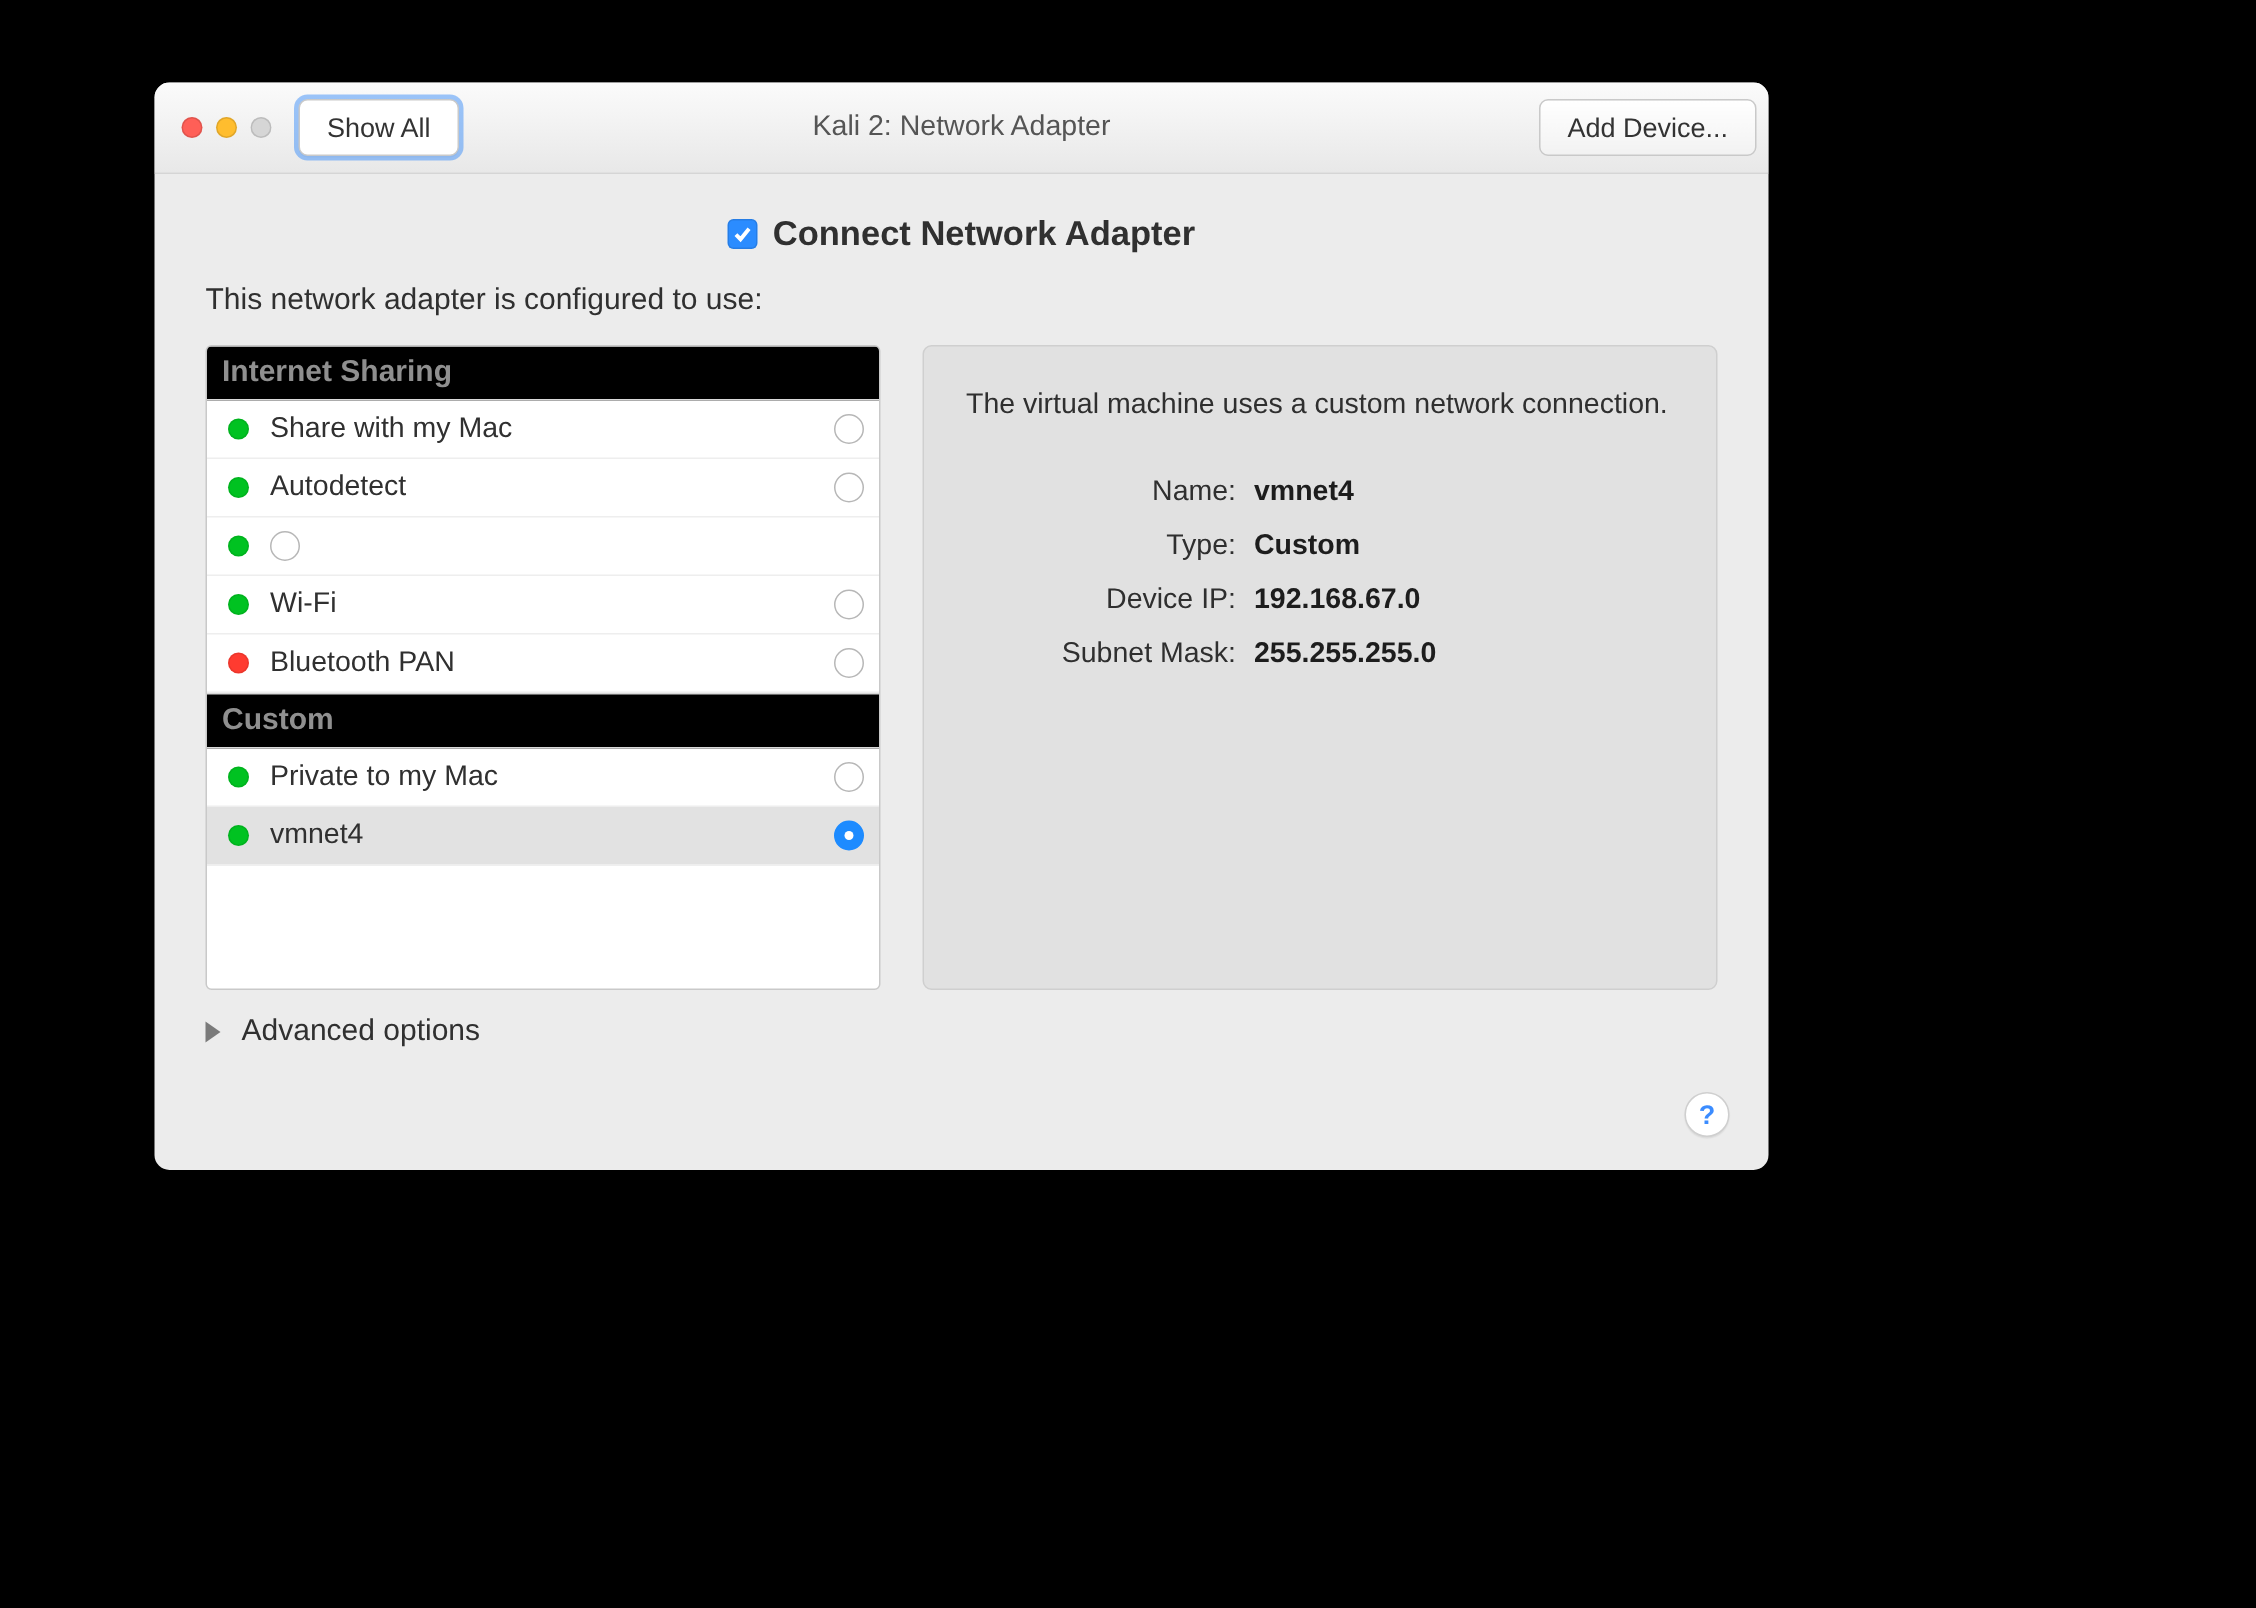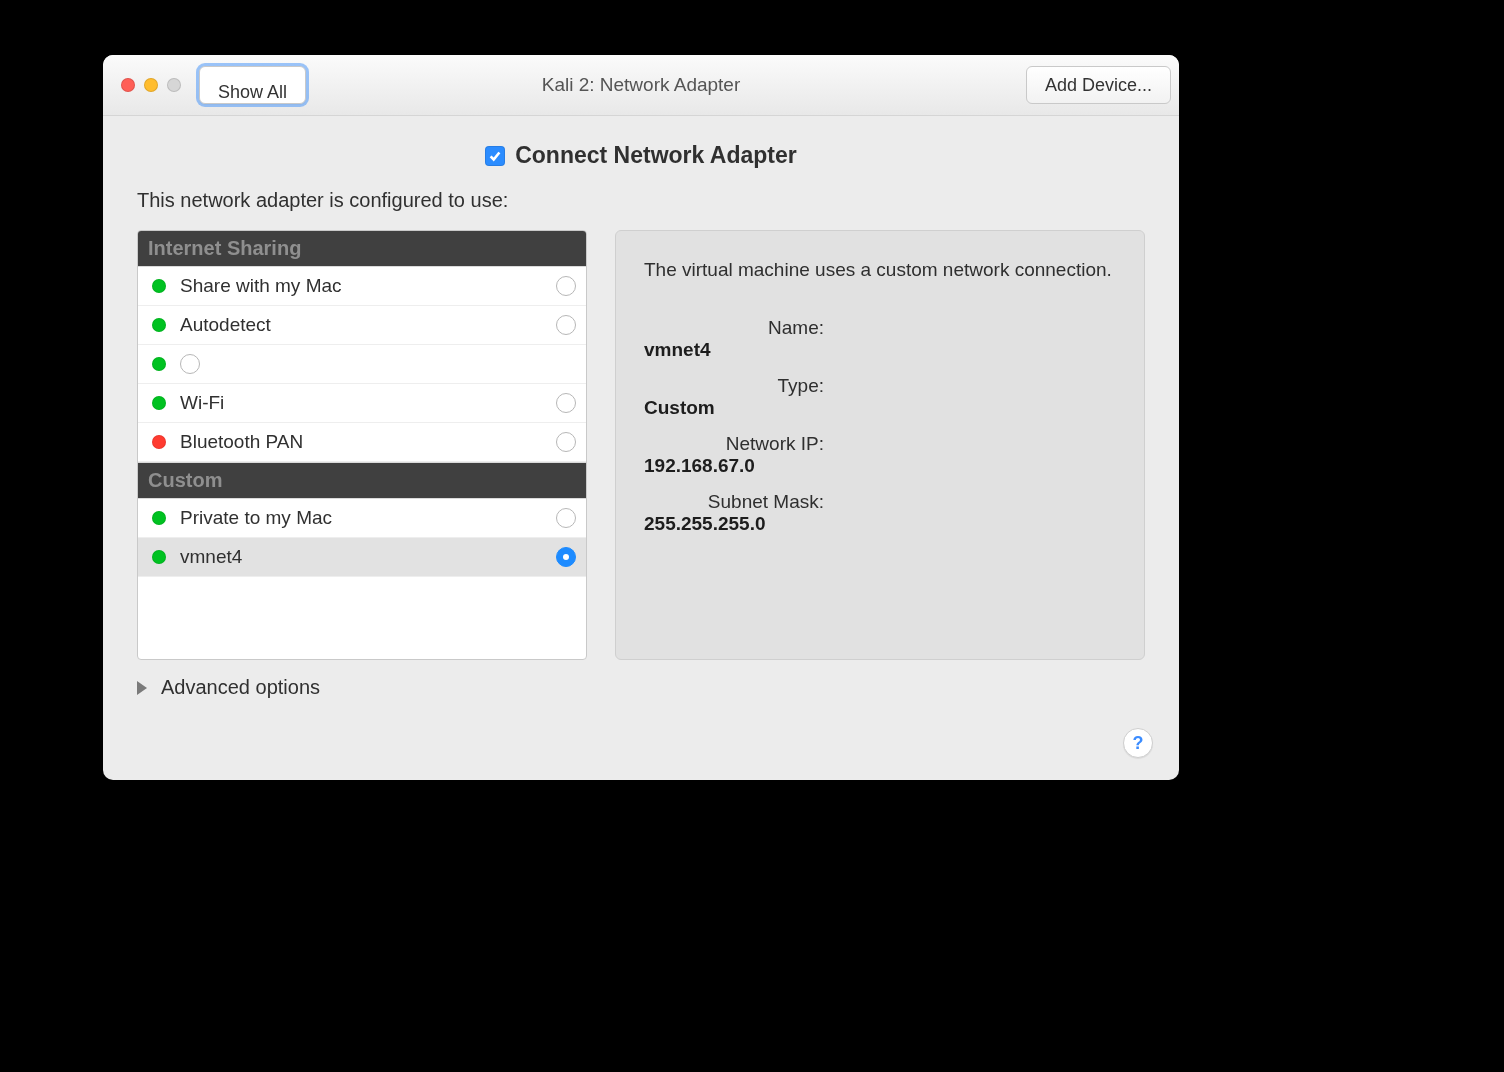--- a/index.html
+++ b/index.html
@@ -3,47 +3,47 @@
 <meta charset="utf-8">
 <style>
   html,body{margin:0;padding:0;background:#000;width:1504px;height:1072px;font-family:-apple-system,"Helvetica Neue",Helvetica,Arial,sans-serif;font-size:20px;color:#303030;-webkit-font-smoothing:antialiased;}
   .window{position:absolute;left:103px;top:55px;width:1076px;height:725px;border-radius:10px;background:linear-gradient(180deg,#f7f7f7 0,#ececec 60px,#ececec 100%);box-shadow:0 25px 60px rgba(0,0,0,.55),0 0 0 1px rgba(0,0,0,.15);overflow:hidden;}
   .titlebar{height:60px;border-bottom:1px solid #d5d5d5;display:flex;align-items:center;position:relative;background:linear-gradient(180deg,#fbfbfb,#e8e8e8);}
   .traffic{display:flex;gap:9px;margin-left:18px;}
   .dot{width:14px;height:14px;border-radius:50%;box-shadow:inset 0 0 0 1px rgba(0,0,0,.12);}
   .dot.red{background:#ff5f57;}
   .dot.yellow{background:#ffbd2e;}
   .dot.grey{background:#d6d6d6;}
-  .showall{margin-left:18px;height:36px;padding:0 18px;border-radius:6px;background:#fff;border:1px solid #c9c9c9;box-shadow:0 0 0 3px rgba(76,151,247,.55),0 1px 0 rgba(0,0,0,.05);font-size:18px;color:#333;display:flex;align-items:flex-end;cursor:pointer;}
+  .showall{margin-left:18px;height:36px;padding:0 18px;border-radius:6px;background:#fff;border:1px solid #c9c9c9;box-shadow:0 0 0 3px rgba(76,151,247,.55),0 1px 0 rgba(0,0,0,.05);font-size:18px;color:#333;display:flex;align-items:center;cursor:pointer;}
   .wintitle{position:absolute;left:0;right:0;text-align:center;font-size:19px;color:#555;pointer-events:none;}
   .adddev{position:absolute;right:8px;height:36px;padding:0 18px;border-radius:6px;background:linear-gradient(#fff,#f2f2f2);border:1px solid #c9c9c9;font-size:18px;color:#333;display:flex;align-items:center;cursor:pointer;}
   .content{padding:26px 34px 20px 34px;}
   .connectrow{display:flex;align-items:center;gap:10px;justify-content:center;}
   .checkbox{width:20px;height:20px;border-radius:4px;background:#2b8cff;display:flex;align-items:center;justify-content:center;box-shadow:inset 0 0 0 1px rgba(0,0,0,.1);}
   .checkbox svg{width:14px;height:14px;stroke:#fff;stroke-width:3;fill:none;}
   .connectlabel{font-weight:700;font-size:23px;color:#303030;}
   .subtitle{margin-top:20px;font-size:20px;color:#303030;}
   .panes{display:flex;gap:28px;margin-top:18px;}
   .listpane{width:448px;border:1px solid #c9c9c9;border-radius:4px;background:#fff;overflow:hidden;}
-  .grouphead{background:#404040;border-top:1px solid #dadada;border-bottom:1px solid #dadada;padding:6px 10px;font-weight:700;color:#8f8f8f;font-size:20px;}
+  .grouphead{background:#000000;border-top:1px solid #dadada;border-bottom:1px solid #dadada;padding:6px 10px;font-weight:700;color:#8f8f8f;font-size:20px;}
   .grouphead.first{border-top:none;}
   .row{display:flex;align-items:center;height:38px;padding:0 10px;border-bottom:1px solid #eee;cursor:pointer;}
   .row:last-child{border-bottom:none;}
   .row.selected{background:#e2e2e2;}
   .statusdot{width:14px;height:14px;border-radius:50%;margin-right:14px;margin-left:4px;box-shadow:inset 0 0 0 1px rgba(0,0,0,.08);}
   .statusdot.green{background:#00c221;}
   .statusdot.red{background:#ff3b30;}
   .rowlabel{flex:1;font-size:19px;color:#303030;}
   .radio{width:18px;height:18px;border-radius:50%;border:1.5px solid #b7b7b7;background:#fff;display:flex;align-items:center;justify-content:center;}
   .radio.checked{border-color:#1d8bff;background:#1d8bff;}
   .radio.checked::after{content:"";width:6px;height:6px;background:#fff;border-radius:50%;}
   .listspacer{height:76px;}
   .detailpane{flex:1;background:#e1e1e1;border:1px solid #cfcfcf;border-radius:6px;padding:26px 28px 28px 28px;min-height:430px;box-sizing:border-box;}
   .detaildesc{font-size:19px;color:#2f2f2f;line-height:1.35;margin-bottom:34px;}
-  .kv{display:flex;margin-bottom:14px;font-size:19px;flex-direction:column;}
+  .kv{display:flex;margin-bottom:14px;font-size:19px;}
   .kv .k{width:180px;text-align:right;margin-right:12px;color:#2f2f2f;}
   .kv .v{font-weight:700;color:#1d1d1d;}
   .advrow{display:flex;align-items:center;gap:14px;margin-top:16px;cursor:pointer;}
   .disclosure{width:0;height:0;border-top:7px solid transparent;border-bottom:7px solid transparent;border-left:10px solid #7a7a7a;}
   .helpbtn{position:absolute;right:26px;bottom:22px;width:28px;height:28px;border-radius:50%;border:1px solid #cfcfcf;background:#fff;display:flex;align-items:center;justify-content:center;color:#3b8cff;font-weight:600;font-size:18px;cursor:pointer;box-shadow:0 1px 1px rgba(0,0,0,.08);}
 </style>
 </head>
 <body>
 
 <div class="window">
@@ -122,21 +122,21 @@
         <div class="detaildesc">The virtual machine uses a custom network connection.</div>
         <div class="kv">
           <div class="k">Name:</div>
           <div class="v">vmnet4</div>
         </div>
         <div class="kv">
           <div class="k">Type:</div>
           <div class="v">Custom</div>
         </div>
         <div class="kv">
-          <div class="k">Network IP:</div>
+          <div class="k">Device IP:</div>
           <div class="v">192.168.67.0</div>
         </div>
         <div class="kv">
           <div class="k">Subnet Mask:</div>
           <div class="v">255.255.255.0</div>
         </div>
       </div>
 
     </div>
 

